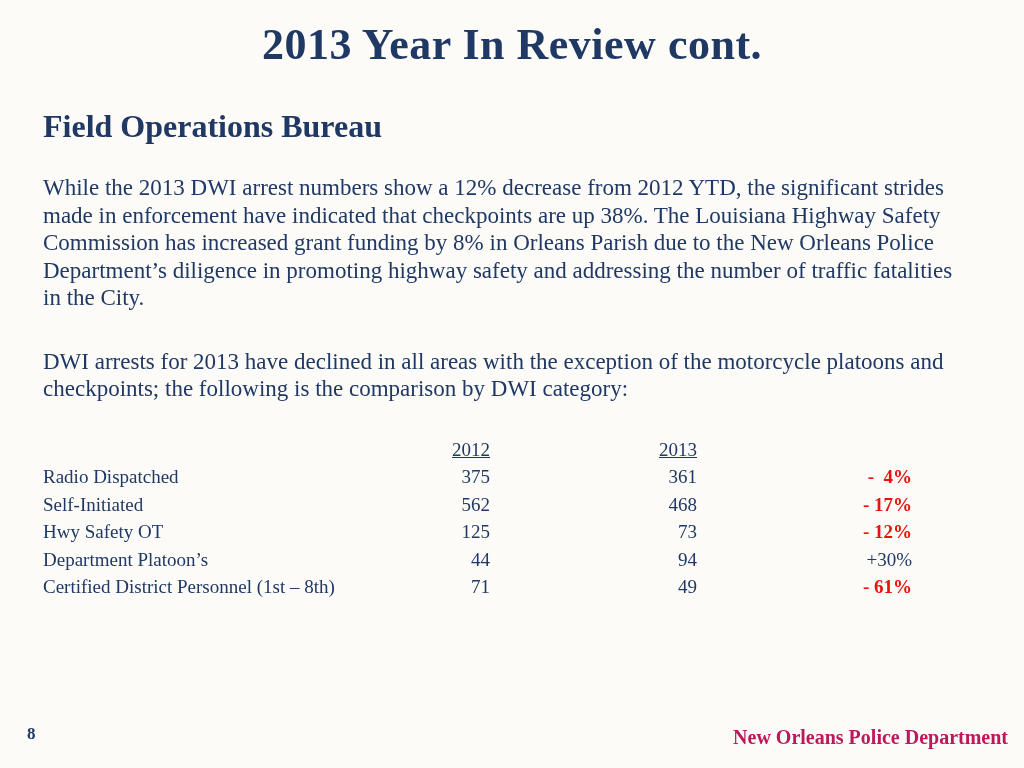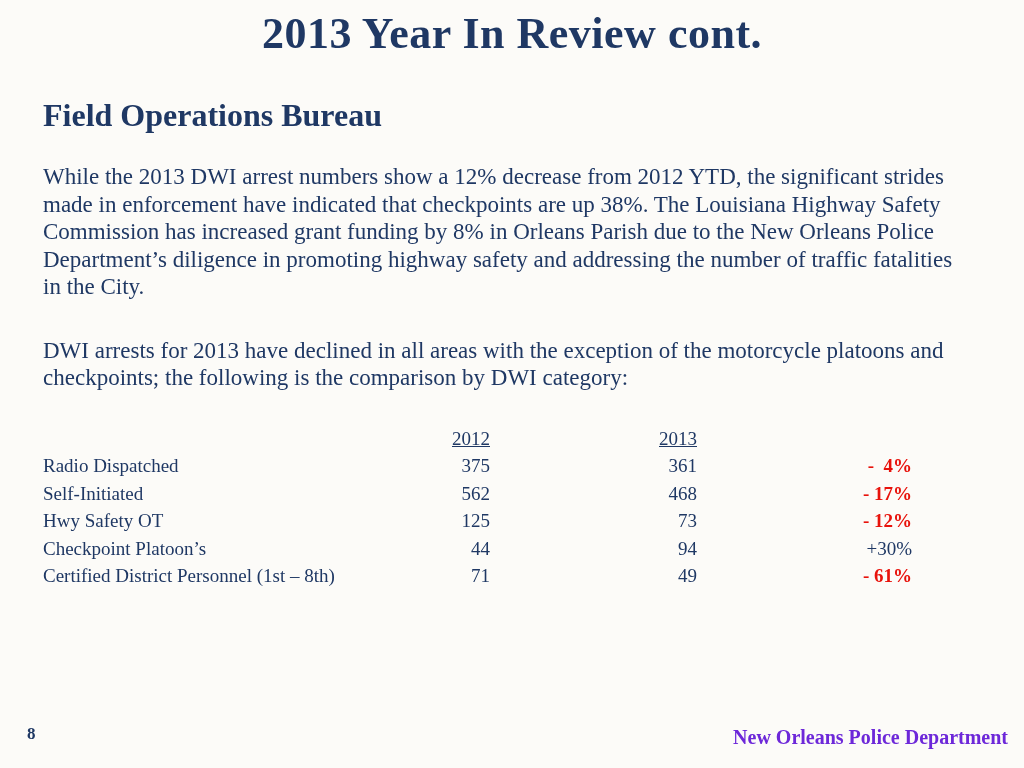--- a/index.html
+++ b/index.html
@@ -10,21 +10,21 @@
     position: relative;
     width: 1024px;
     height: 768px;
     background: #fcfbf8;
     overflow: hidden;
     font-family: "Liberation Serif", serif;
     color: #1f3864;
   }
   .slide-title {
     margin: 0;
-    padding-top: 8px;
+    padding-top: 19px;
     text-align: center;
     font-size: 44px;
     font-weight: bold;
     color: #1f3864;
     letter-spacing: 0.5px;
   }
   .content {
     margin-left: 43px;
     margin-right: 65px;
   }
@@ -77,21 +77,21 @@
     font-size: 17px;
     font-weight: bold;
     color: #1f3864;
   }
   .footer-org {
     position: absolute;
     right: 16px;
     top: 726px;
     font-size: 20px;
     font-weight: bold;
-    color: #6d28d9;
+    color: #be185d;
   }
 </style>
 </head>
 <body>
 
 <div class="slide">
 
   <h1 class="slide-title">2013 Year In Review cont.</h1>
 
   <div class="content">
@@ -129,21 +129,21 @@
           <td class="col-y2013">468</td>
           <td class="col-change change neg">- 17%</td>
         </tr>
         <tr>
           <td class="col-label">Hwy Safety OT</td>
           <td class="col-y2012">125</td>
           <td class="col-y2013">73</td>
           <td class="col-change change neg">- 12%</td>
         </tr>
         <tr>
-          <td class="col-label">Checkpoint Platoon’s</td>
+          <td class="col-label">Department Platoon’s</td>
           <td class="col-y2012">44</td>
           <td class="col-y2013">94</td>
           <td class="col-change change pos">+30%</td>
         </tr>
         <tr>
           <td class="col-label">Certified District Personnel (1st – 8th)</td>
           <td class="col-y2012">71</td>
           <td class="col-y2013">49</td>
           <td class="col-change change neg">- 61%</td>
         </tr>

